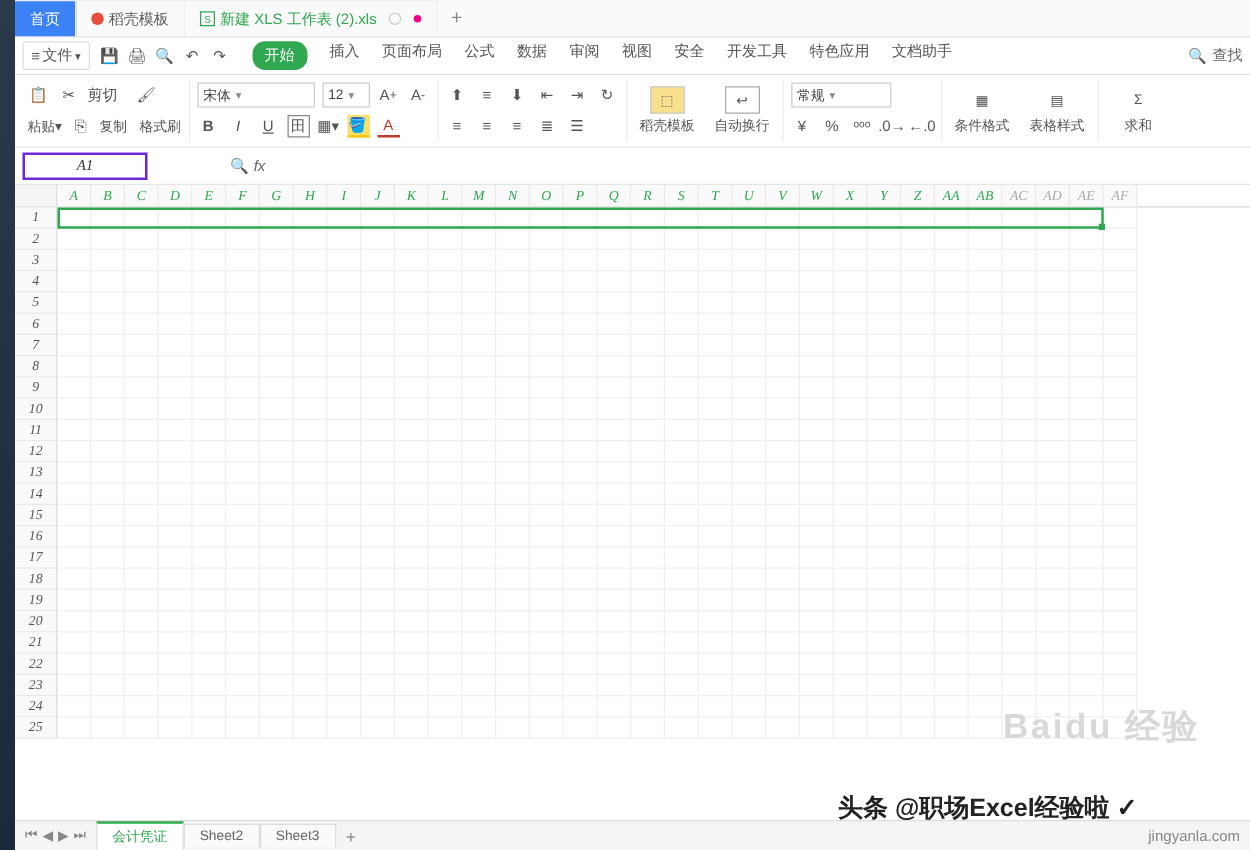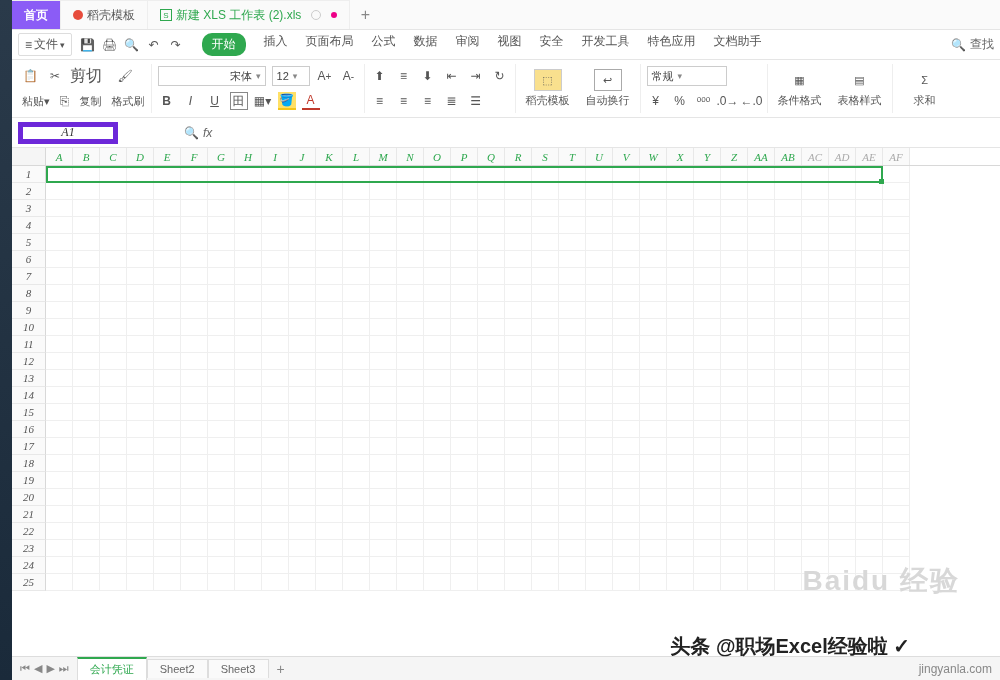--- a/index.html
+++ b/index.html
@@ -24,21 +24,21 @@
   .titlebar {
     display: flex; align-items: center; height: 30px;
     border-bottom: 1px solid #e5e5e5; background: #fafafa;
   }
   .ttab {
     display: flex; align-items: center; gap: 4px;
     padding: 0 12px; height: 100%;
     border-right: 1px solid #eee; border-top: 1px solid #eee;
     color: #5a5a5a; cursor: pointer;
   }
-  .ttab.active { background: #8b5cf6; color: #fff; font-weight: bold; }
+  .ttab.active { background: #3b82f6; color: #fff; }
   .ttab .dot { width: 10px; height: 10px; border-radius: 50%; background: #e74c3c; }
   .ttab .xls { width: 12px; height: 12px; border: 1px solid #2fa84f; font-size: 8px; color: #2fa84f; display:flex; align-items:center; justify-content:center; }
   .close-dot { width:10px;height:10px;border:1px solid #ccc;border-radius:50%; margin-left:6px;}
   .newtab { width: 30px; display:flex;justify-content:center;font-size:16px;color:#888; }
 
   
   .menubar {
     display: flex; align-items: center; gap: 6px;
     height: 30px; padding: 0 6px; border-bottom: 1px solid #e5e5e5;
   }
@@ -64,21 +64,21 @@
   .ic { width:18px; height:18px; display:flex; align-items:center; justify-content:center; color:#555;}
   .ic-border { border:1px solid #888; }
   .bigbtn { display:flex; flex-direction:column; align-items:center; justify-content:center; gap:2px; width:52px; font-size:11px; color:#555; cursor:pointer;}
   .bigbtn .glyph { width:28px; height:22px; display:flex; align-items:center; justify-content:center; }
   .yellowbg { background:#f9e08e; border:1px solid #ccc; }
 
   
   .fbar {
     display:flex; align-items:center; height:30px; border-bottom:1px solid #e5e5e5;
   }
-  .namebox { width:100px; border:5px solid #6d28d9; height:22px; margin:0 6px; display:flex; align-items:center; justify-content:center; font-style:italic; font-family: "Times New Roman", serif; color:#333;}
+  .namebox { width:100px; border:2px solid #6d28d9; height:22px; margin:0 6px; display:flex; align-items:center; justify-content:center; font-style:italic; font-family: "Times New Roman", serif; color:#333;}
   .fx { margin-left:60px; display:flex; align-items:center; gap:4px; color:#666; }
 
   
   .sheet { flex:1; overflow:hidden; position:relative; }
   .colheads { display:flex; height:18px; border-bottom:1px solid #d8d8d8; font-family:"Times New Roman",serif; font-style:italic; font-size:11px; color:#2fa84f;}
   .corner { width:34px; border-right:1px solid #d8d8d8; background:#f5f5f5;}
   .colh { width:27px; border-right:1px solid #e8e8e8; display:flex; align-items:center; justify-content:center; background:#fafafa; }
   .colh.dim { color:#aaa; }
   .gridwrap { position:relative; }
   .gridrow { display:flex; height:17px; }
@@ -166,34 +166,34 @@
       <span>🔍</span>
       <span>查找</span>
     </div>
   </div>
 
   <div class="ribbon">
     <div class="group">
       <div class="row">
         <span class="ic">📋</span>
         <span class="ic">✂</span>
-        <span style="font-size:16px;color:#555;">剪切</span>
+        <span style="font-size:12px;color:#555;">剪切</span>
         <span class="ic" style="margin-left:8px;">🖌</span>
       </div>
       <div class="row">
         <span style="font-size:11px;color:#555;">粘贴▾</span>
         <span class="ic">⎘</span>
         <span style="font-size:11px;color:#555;">复制</span>
         <span style="font-size:11px;color:#555;margin-left:4px;">格式刷</span>
       </div>
     </div>
 
     <div class="group">
       <div class="row">
-        <div class="dropdown" style="width:108px;justify-content:flex-end;">
+        <div class="dropdown" style="width:94px;">
           <span>宋体</span>
           <span class="arrow">▾</span>
         </div>
         <div class="dropdown" style="width:38px;">
           <span>12</span>
           <span class="arrow">▾</span>
         </div>
         <span class="ic">A<sup>+</sup></span>
         <span class="ic">A<sup>-</sup></span>
       </div>

